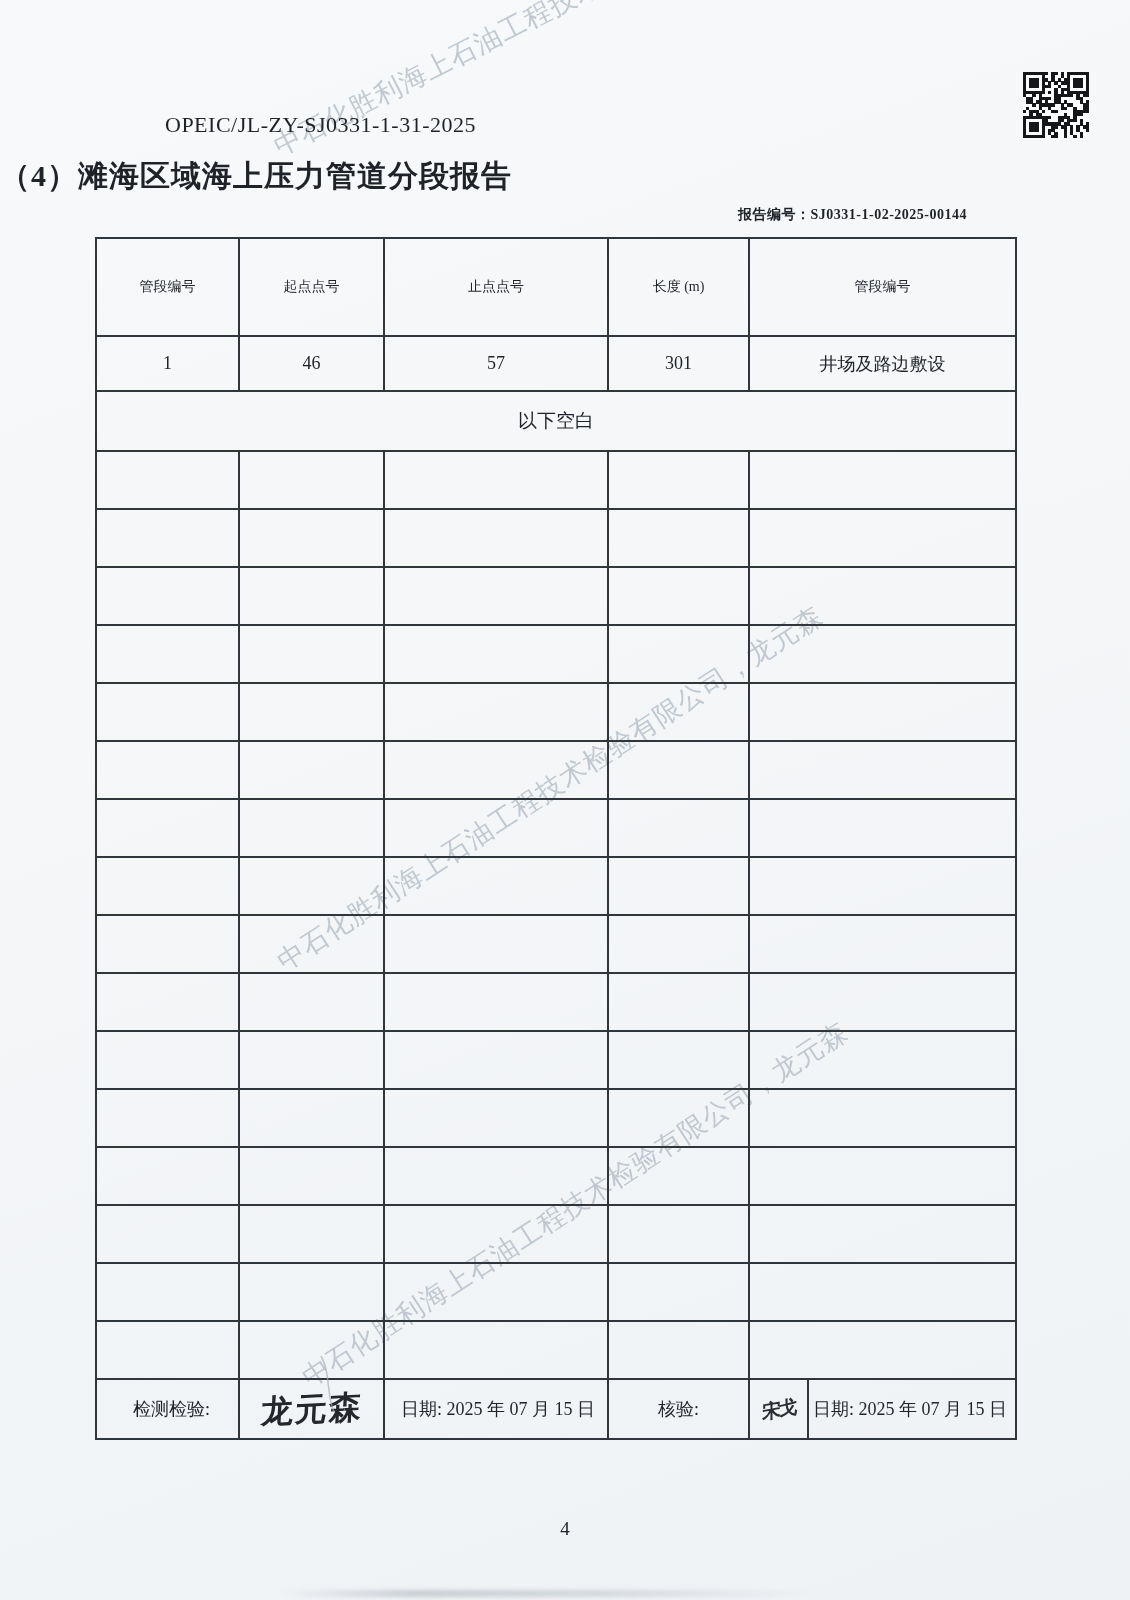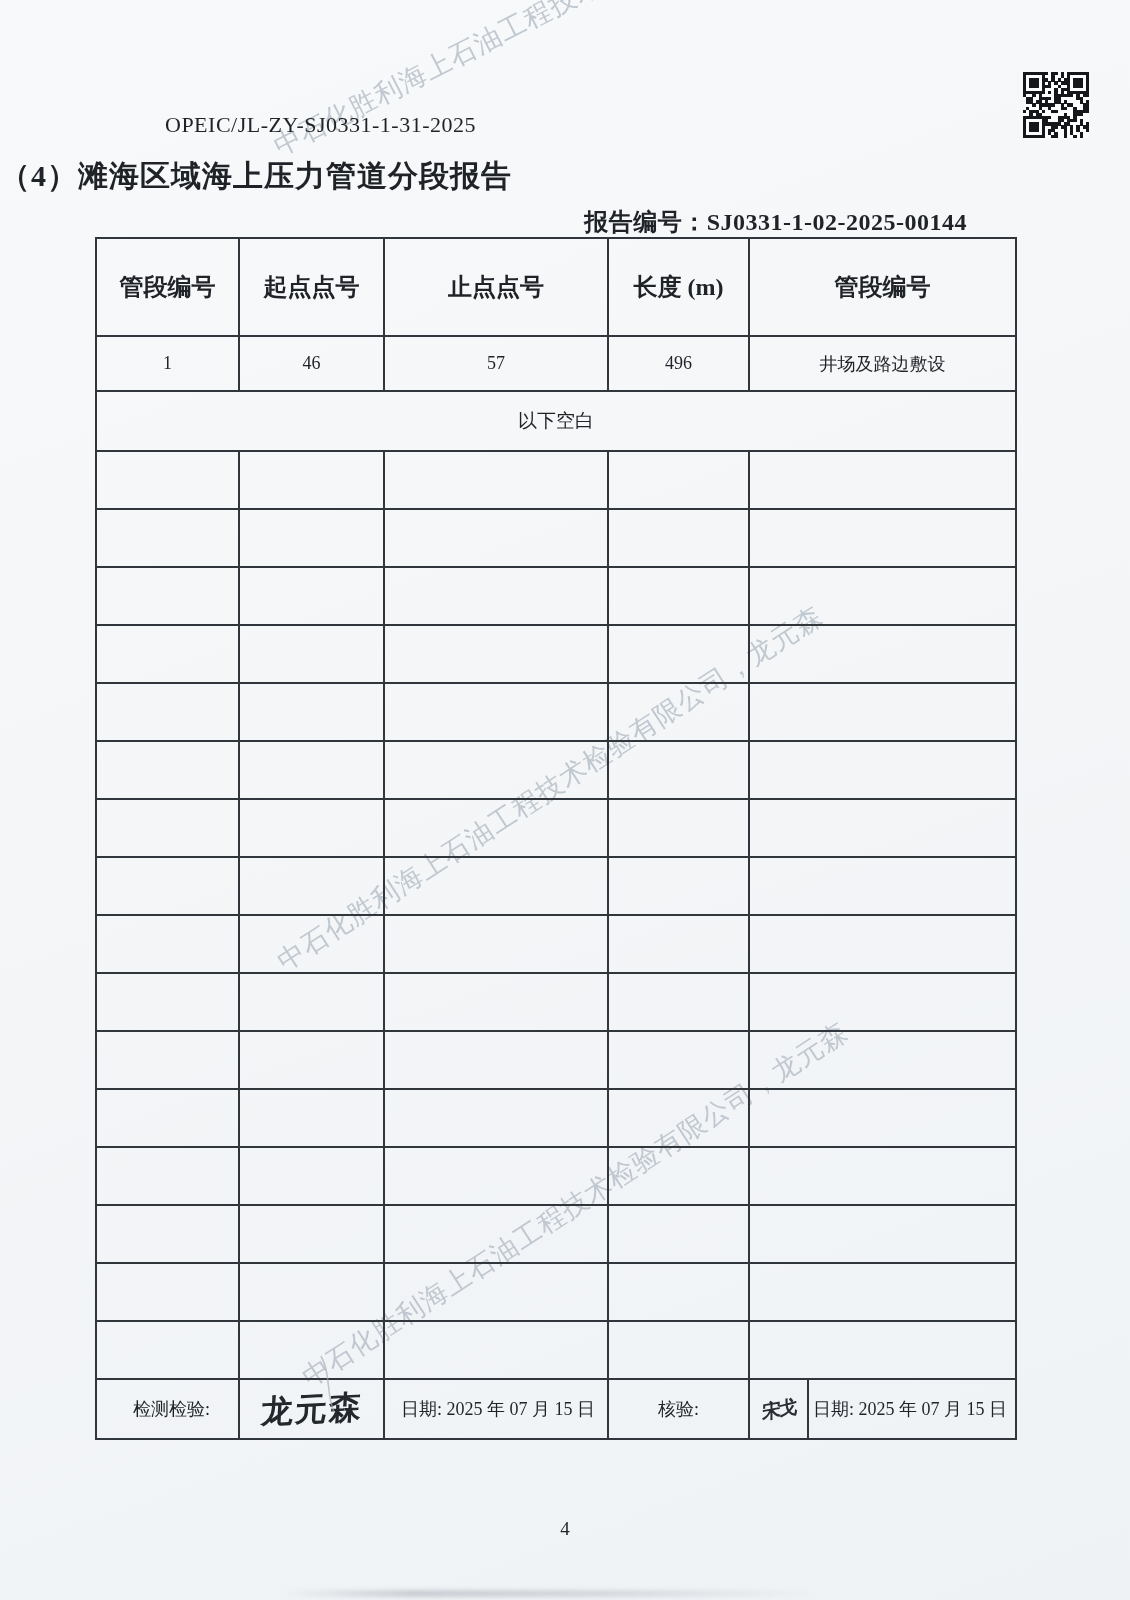--- a/index.html
+++ b/index.html
@@ -17,35 +17,35 @@
     font-size:27px;letter-spacing:1px;color:#b4bdc7;opacity:.8;
     transform-origin:0 50%;pointer-events:none;
   }
   .wm-top{left:276px;top:130px;transform:rotate(-27deg);}
   .wm-mid{left:280px;top:946px;transform:rotate(-33deg);}
   .wm-low{left:305px;top:1362px;transform:rotate(-33deg);}
 
   .doc-code{position:absolute;left:165px;top:112px;font-size:22px;letter-spacing:.5px;}
   .doc-title{position:absolute;left:0;top:156px;width:100%;margin:0;text-align:left;
     font-size:30px;font-weight:bold;letter-spacing:1px;}
-  .report-no{position:absolute;top:206px;right:163px;font-size:24px;font-weight:bold;letter-spacing:.5px;}
+  .report-no{position:absolute;top:206px;right:163px;font-size:14px;font-weight:bold;letter-spacing:.5px;}
 
   .qr{position:absolute;left:1022px;top:72px;width:68px;height:66px;}
 
   
   table.report{
     position:absolute;left:95px;top:237px;width:920px;
     border-collapse:collapse;table-layout:fixed;
     font-size:19px;
   }
   table.report th,table.report td{
     border:2px solid #31353c;text-align:center;vertical-align:middle;
     padding:0;overflow:hidden;
   }
-  tr.row-head th{height:96px;font-weight:bold;font-size:24px;}
+  tr.row-head th{height:96px;font-weight:normal;font-size:14px;}
   tr.row-data td{height:53px;font-size:18px;}
   tr.row-note td{height:58px;font-size:19px;}
   tr.empty-row td{height:56px;}
   tr.row-sig td{height:58px;font-size:18px;}
 
   .cell-left{text-align:right;padding-left:8px !important;}
   .date-text{text-align:right;padding-left:4px !important;white-space:nowrap;}
 
   .sig-main{
     display:inline-block;font-size:32px;font-weight:bold;color:#24272c;
@@ -344,21 +344,21 @@
         <th>止点点号</th>
         <th>长度 (m)</th>
         <th>管段编号</th>
       </tr>
     </thead>
     <tbody>
       <tr class="row-data">
         <td>1</td>
         <td>46</td>
         <td>57</td>
-        <td>496</td>
+        <td>301</td>
         <td>井场及路边敷设</td>
       </tr>
       <tr class="row-note">
         <td colspan="5">以下空白</td>
       </tr>
       <tr class="empty-row">
           <td></td>
           <td></td>
           <td></td>
           <td></td>

